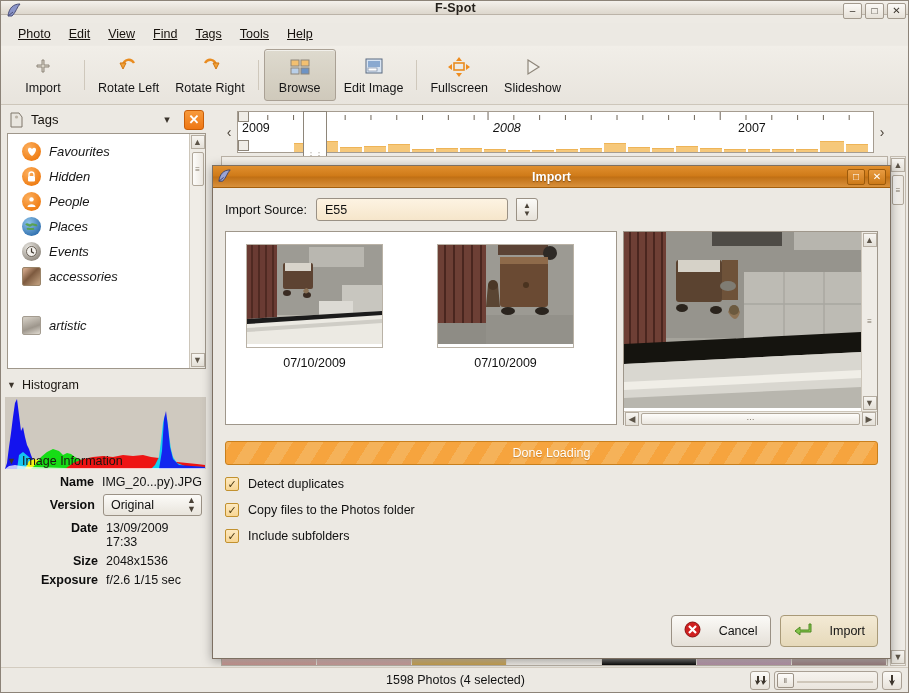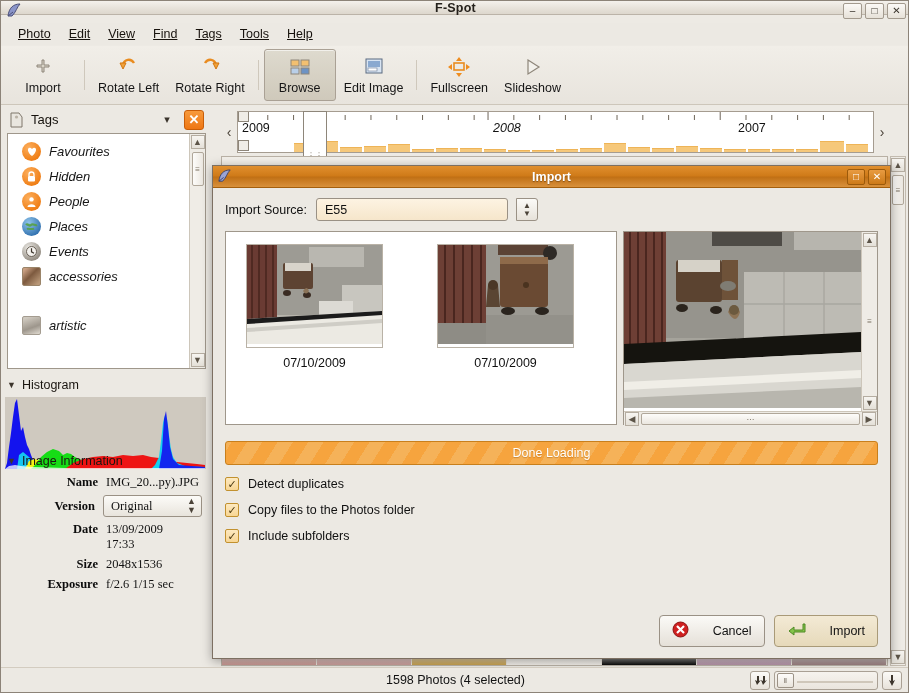--- a/index.html
+++ b/index.html
@@ -119,21 +119,21 @@
 
   .section-head {
     display:flex; align-items:center; gap:6px; height: 22px; padding-left:6px;
     font-size:12.5px; color:#1a1510;
   }
   .tri { font-size: 9px; color:#3c352c; }
   .histogram { margin: 1px 4px 0 4px; height: 72px; background:#cfc9bf; position:relative; overflow:hidden; }
   .histogram svg { display:block; }
 
   .info-table { padding: 3px 8px 0 0; }
-  .info-row { display:flex; align-items:flex-start; margin-bottom: 5px; font-family: Liberation Serif, serif; }
+  .info-row { display:flex; align-items:flex-start; margin-bottom: 5px; }
   .info-row .k { width:105px; text-align:right; font-weight:bold; font-size:12.5px; padding-right:8px; color:#0d0d0d; }
   .info-row .v { font-size:12.5px; color:#131313; white-space:pre-line; }
   .combo {
     display:inline-flex; align-items:center; width:102px; height:22px;
     border:1px solid #9a9185; border-radius:3px;
     background: linear-gradient(to bottom,#fcfbf8,#e8e4dc);
     padding: 0 2px 0 7px; font-size:12.5px;
   }
   .combo .cv { flex:1; }
   .combo .carr { font-size:9px; color:#4a4238; padding-right:3px; line-height:1;}
@@ -258,21 +258,21 @@
     background: linear-gradient(to bottom,#fde9c0,#f8d694);
     display:flex; align-items:center; justify-content:center;
     font-size:11px; color:#4b3a12; line-height:1;
   }
   .checkrow .ctxt { font-size:12.5px; color:#111; }
 
   .dlg-actions { position:absolute; right:12px; bottom:12px; display:flex; gap:9px; }
   .dbtn {
     height:32px; min-width:88px; padding: 0 12px;
     border:1px solid #9a9185; border-radius:4px;
-    display:flex; align-items:center; justify-content:center; gap:24px;
+    display:flex; align-items:center; justify-content:center; gap:18px;
     font-size:12.5px; color:#131313;
     background: linear-gradient(to bottom,#fbfaf7,#e5e0d8);
   }
   .dbtn.primary { background: linear-gradient(to bottom,#f3ead5,#e6d9ba); border-color:#a99a78; }
 </style>
 </head>
 <body>
 
 <div class="app">
 

